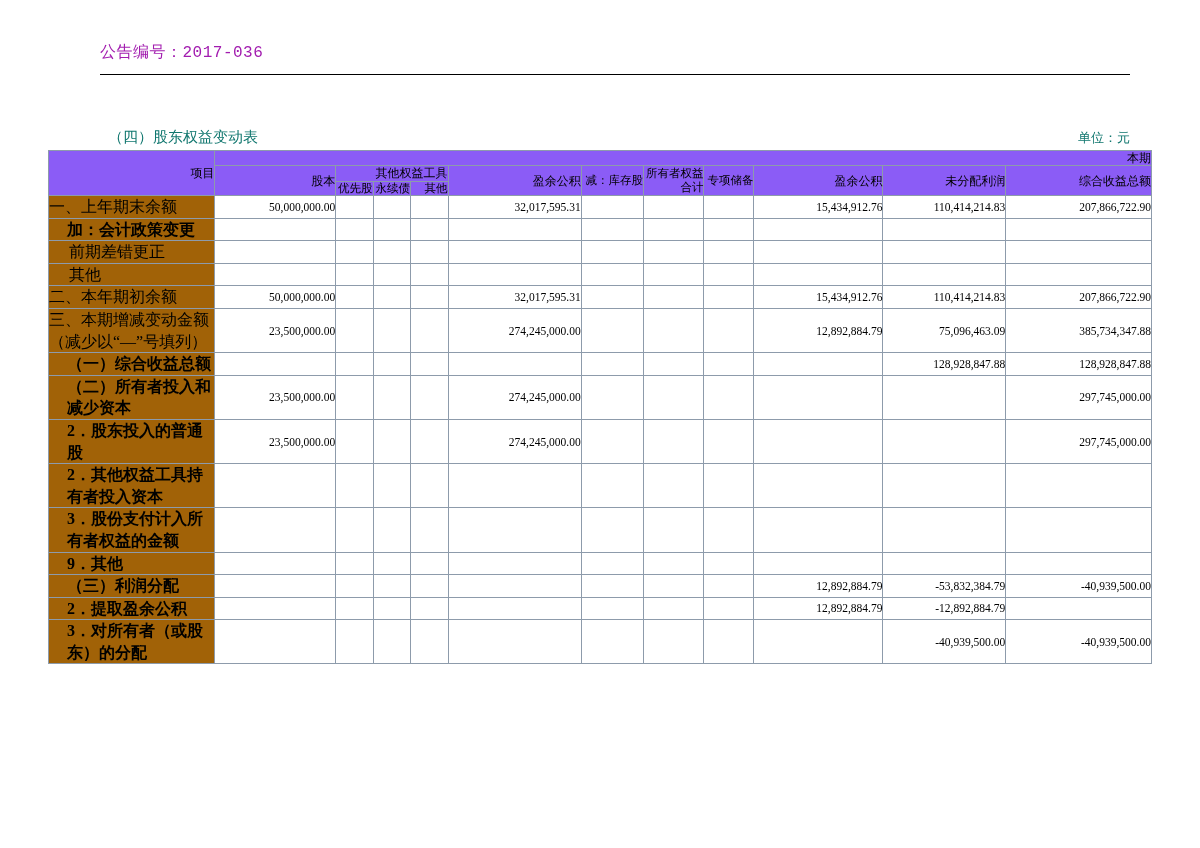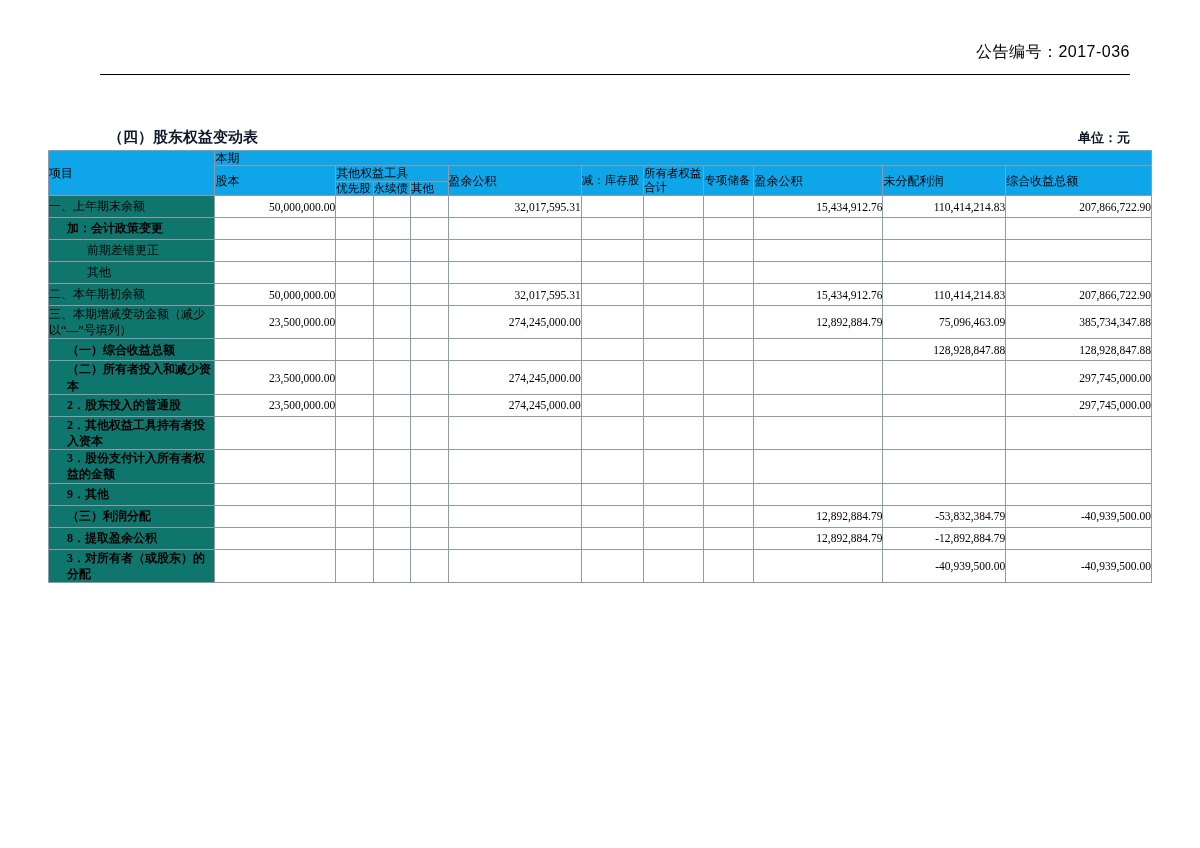--- a/index.html
+++ b/index.html
@@ -15,44 +15,42 @@
     margin: 0 auto;
     box-sizing: border-box;
     font-family: "Liberation Serif", "DejaVu Serif", serif;
     overflow: hidden;
   }
   .doc-header {
     position: absolute;
     top: 42px;
     left: 100px;
     right: 70px;
-    text-align: right;
     font-size: 16px;
-    color: #000000;
+    color: #a21caf;
     letter-spacing: 0.5px;
-    font-family: Liberation Sans, sans-serif;
+    font-family: Liberation Mono, monospace;
   }
   .header-rule {
     position: absolute;
     top: 74px;
     left: 100px;
     right: 70px;
     border-bottom: 1.5px solid #000;
   }
   .title-row {
     position: absolute;
     top: 128px;
     left: 108px;
     right: 70px;
     display: flex;
     justify-content: space-between;
     align-items: baseline;
     font-size: 15px;
-    color: #0f172a;
-    font-weight: bold;
+    color: #0f766e;
   }
   .title-row .unit {
     font-size: 13px;
   }
   table.equity {
     position: absolute;
     top: 150px;
     left: 48px;
     border-collapse: collapse;
     width: 1104px;
@@ -60,39 +58,39 @@
     color: #000;
     table-layout: fixed;
   }
   table.equity td, table.equity th {
     border: 1px solid #8d9bab;
     padding: 0;
     vertical-align: middle;
     font-weight: normal;
   }
   .hdr {
-    background: #0ea5e9;
-    text-align: left;
+    background: #8b5cf6;
+    text-align: right;
     font-size: 12px;
     line-height: 1.2;
     padding: 3px 1px;
   }
   .hdr-vert {
     font-size: 11.5px;
     line-height: 1.15;
   }
   .rowlabel {
-    background: #0f766e;
+    background: #a16207;
     padding: 4px 4px 4px 6px;
-    font-size: 12px;
+    font-size: 16px;
     line-height: 1.35;
     height: 21px;
   }
   .rowlabel.indent1 { padding-left: 18px; font-weight: bold; }
-  .rowlabel.indent2 { padding-left: 38px; }
+  .rowlabel.indent2 { padding-left: 20px; }
   .num {
     text-align: right;
     padding: 4px 5px 4px 2px;
     font-size: 11.5px;
     height: 21px;
     font-family: "Liberation Serif", "DejaVu Serif", serif;
   }
 </style>
 </head>
 <body>
@@ -321,21 +319,21 @@
           <td class="num"></td>
           <td class="num"></td>
           <td class="num"></td>
           <td class="num"></td>
           <td class="num"></td>
           <td class="num">12,892,884.79</td>
           <td class="num">-53,832,384.79</td>
           <td class="num">-40,939,500.00</td>
         </tr>
         <tr>
-          <td class="rowlabel indent1">8．提取盈余公积</td>
+          <td class="rowlabel indent1">2．提取盈余公积</td>
           <td class="num"></td>
           <td class="num"></td>
           <td class="num"></td>
           <td class="num"></td>
           <td class="num"></td>
           <td class="num"></td>
           <td class="num"></td>
           <td class="num"></td>
           <td class="num">12,892,884.79</td>
           <td class="num">-12,892,884.79</td>

